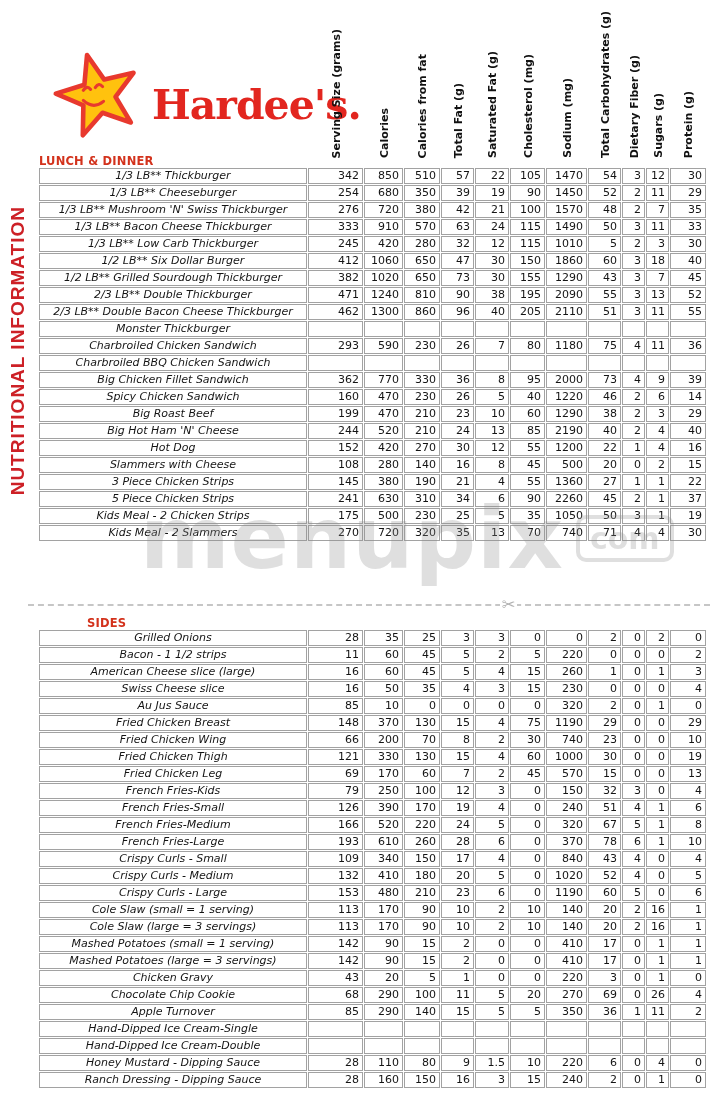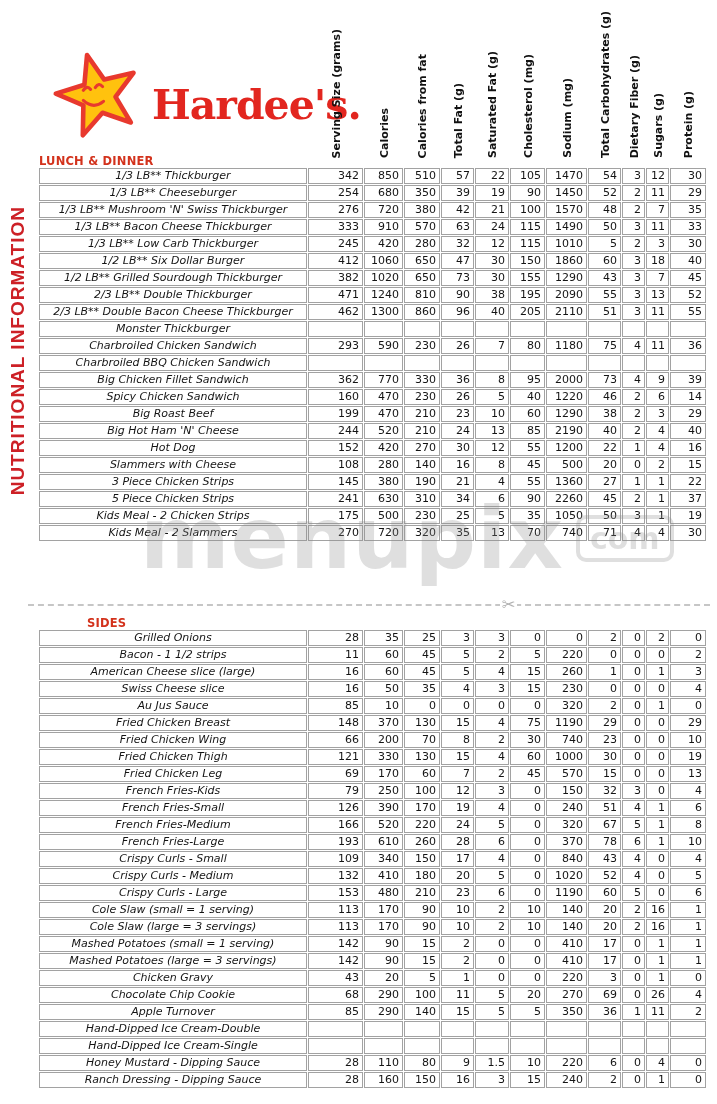--- a/index.html
+++ b/index.html
@@ -774,35 +774,35 @@
           <td class="num">15</td>
           <td class="num">5</td>
           <td class="num">5</td>
           <td class="num">350</td>
           <td class="num">36</td>
           <td class="num">1</td>
           <td class="num">11</td>
           <td class="num">2</td>
         </tr>
         <tr>
+          <td class="name">Hand-Dipped Ice Cream-Single</td>
+          <td class="num"></td>
+          <td class="num"></td>
+          <td class="num"></td>
+          <td class="num"></td>
+          <td class="num"></td>
+          <td class="num"></td>
+          <td class="num"></td>
+          <td class="num"></td>
+          <td class="num"></td>
+          <td class="num"></td>
+          <td class="num"></td>
+        </tr>
+        <tr>
           <td class="name">Hand-Dipped Ice Cream-Double</td>
-          <td class="num"></td>
-          <td class="num"></td>
-          <td class="num"></td>
-          <td class="num"></td>
-          <td class="num"></td>
-          <td class="num"></td>
-          <td class="num"></td>
-          <td class="num"></td>
-          <td class="num"></td>
-          <td class="num"></td>
-          <td class="num"></td>
-        </tr>
-        <tr>
-          <td class="name">Hand-Dipped Ice Cream-Single</td>
           <td class="num"></td>
           <td class="num"></td>
           <td class="num"></td>
           <td class="num"></td>
           <td class="num"></td>
           <td class="num"></td>
           <td class="num"></td>
           <td class="num"></td>
           <td class="num"></td>
           <td class="num"></td>

